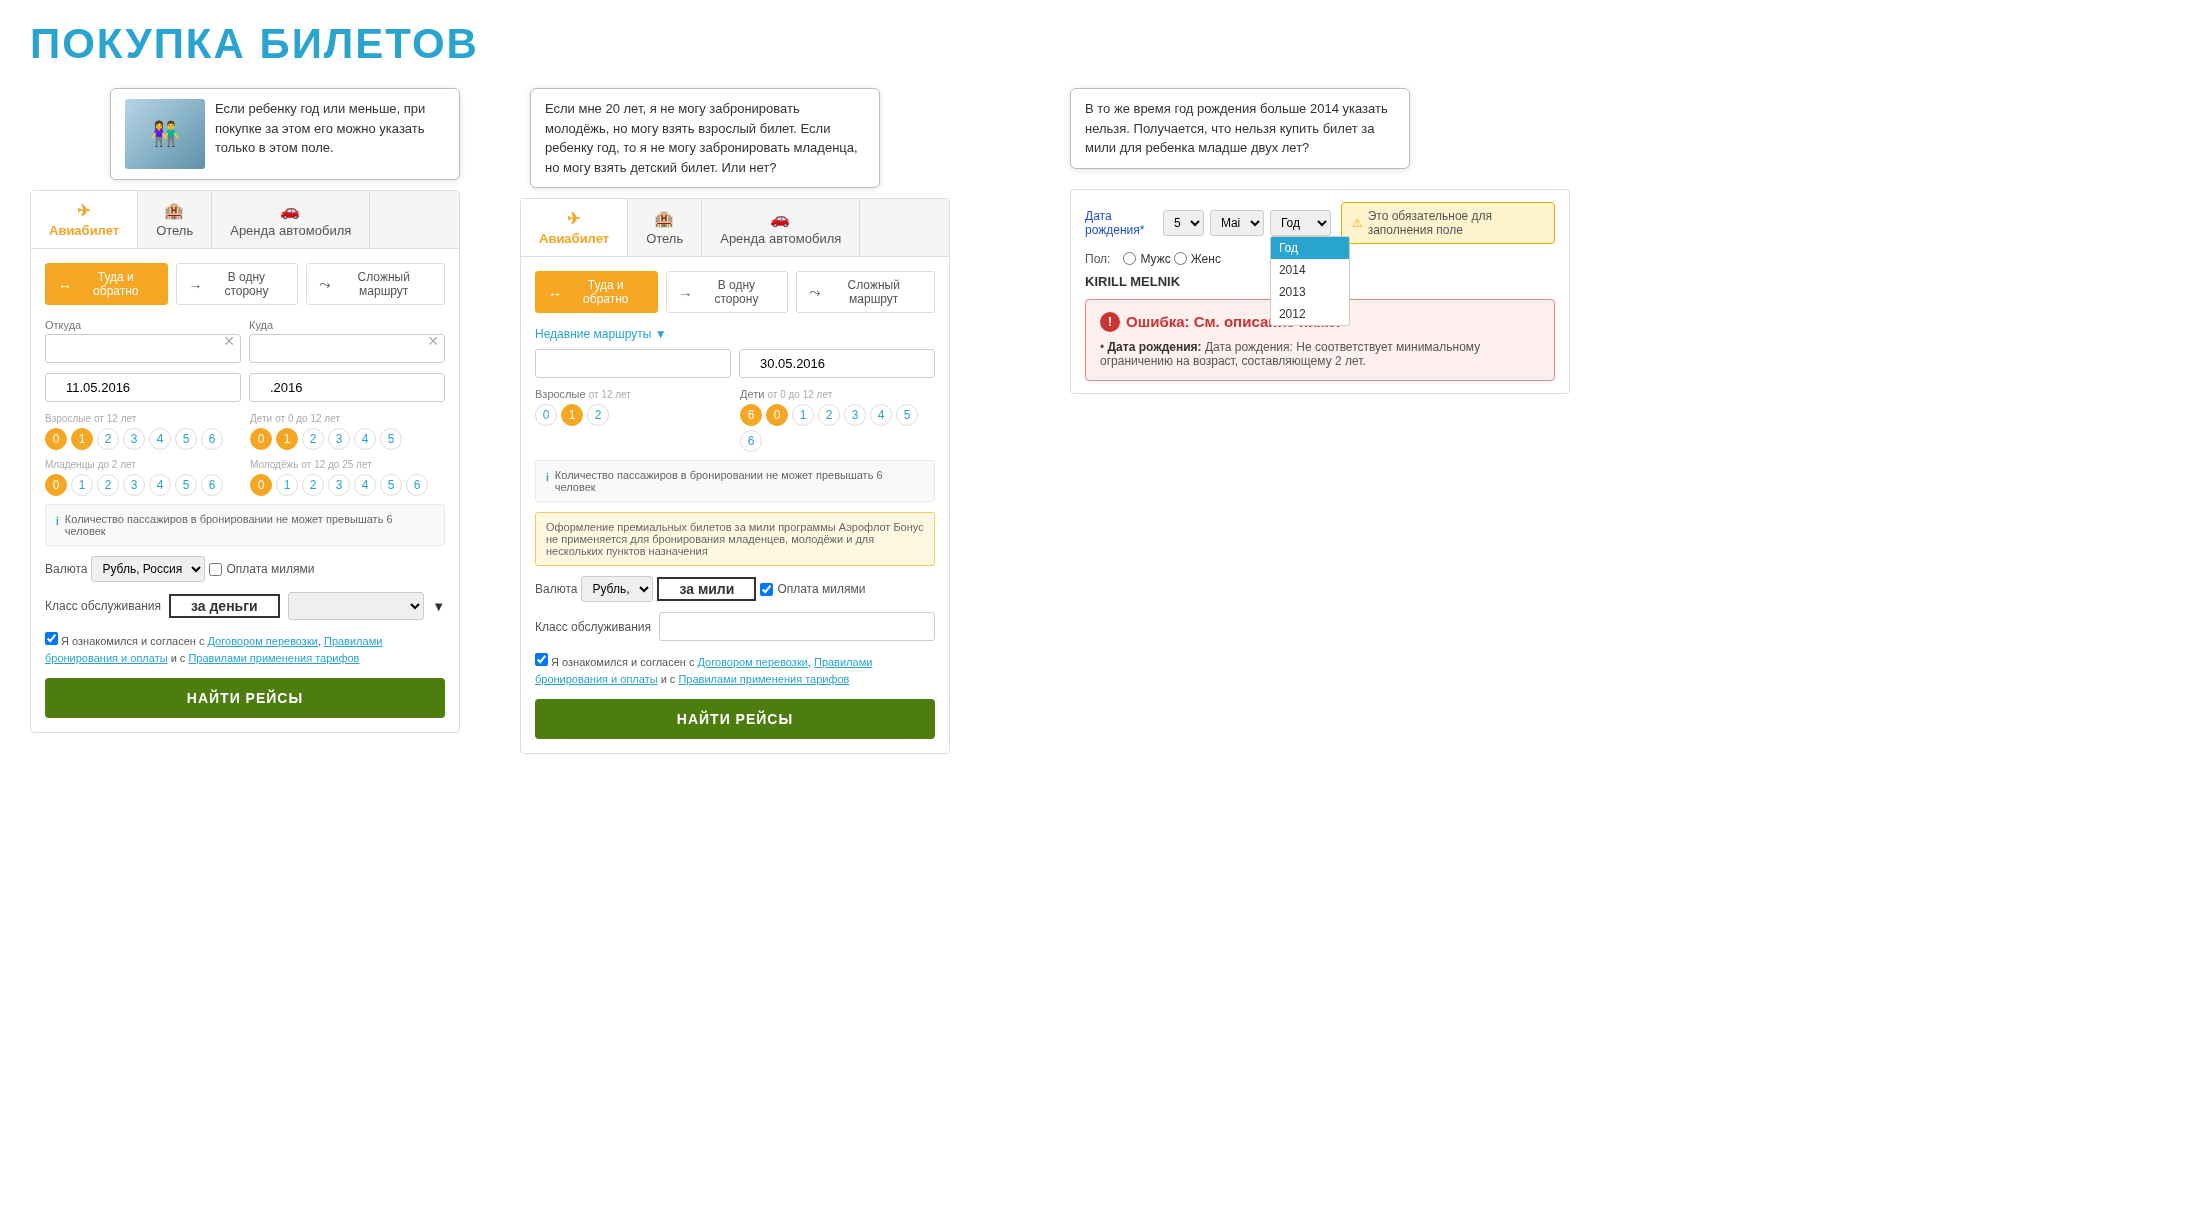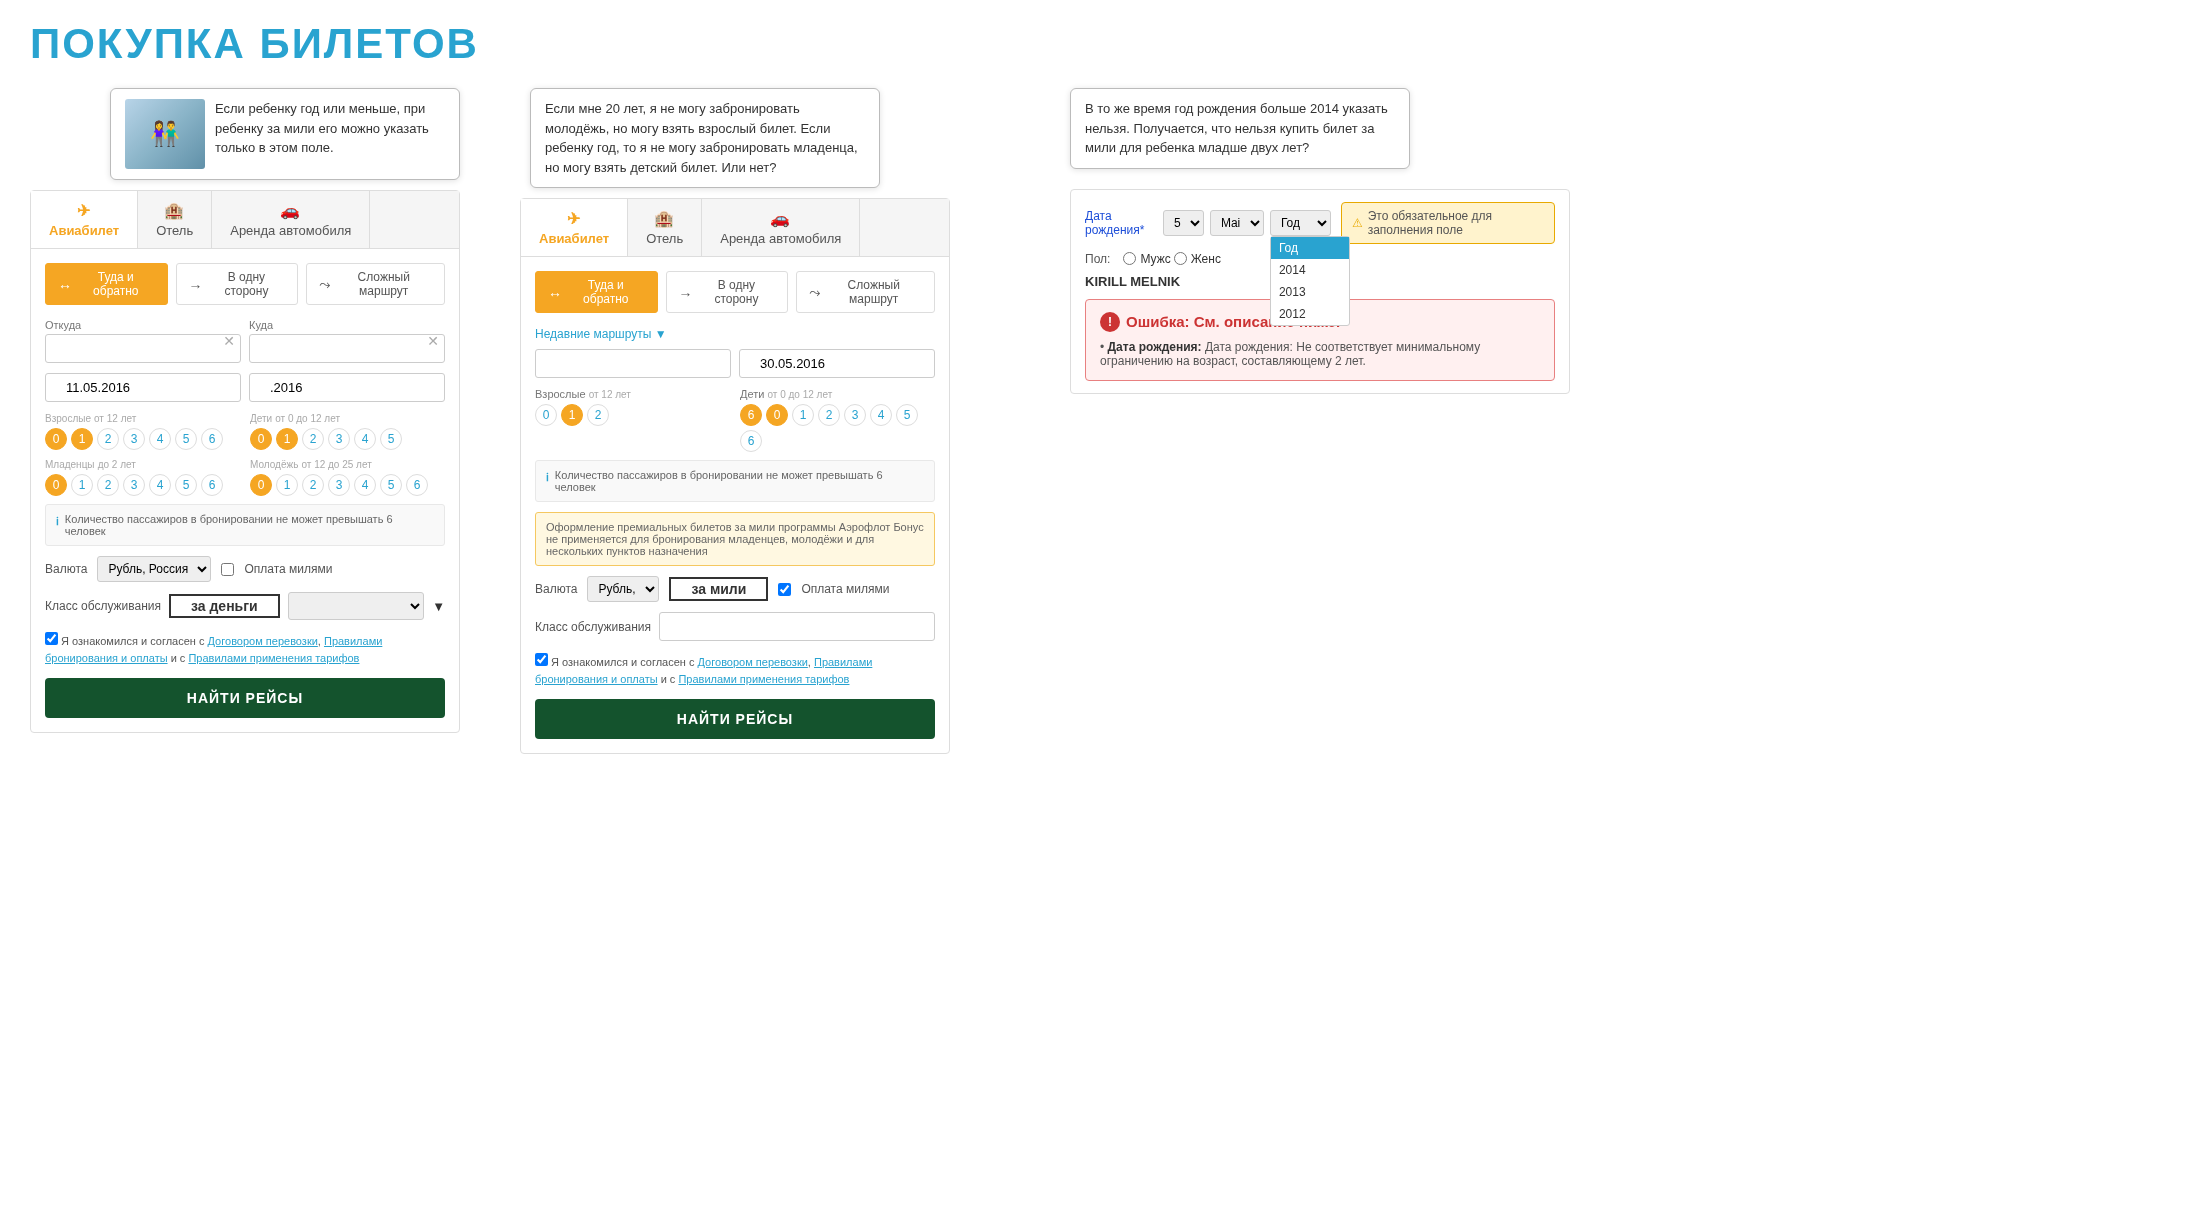--- a/index.html
+++ b/index.html
@@ -210,21 +210,21 @@
 
     .info-icon {
       color: #29a3d0;
       font-weight: bold;
       flex-shrink: 0;
     }
 
     .currency-row {
       display: flex;
       align-items: center;
-      gap: 10px;
+      gap: 4px;
       margin-bottom: 10px;
     }
 
     .currency-label { font-size: 12px; color: #555; }
 
     .currency-select {
       border: 1px solid #ccc;
       border-radius: 3px;
       padding: 4px 6px;
       font-size: 12px;
@@ -261,21 +261,21 @@
       margin-bottom: 12px;
       line-height: 1.5;
     }
 
     .terms-text a {
       color: #29a3d0;
       text-decoration: underline;
     }
 
     .search-btn {
-      background: #14532d;
+      background: #4d7c0f;
       color: #fff;
       border: none;
       border-radius: 4px;
       padding: 12px 40px;
       font-size: 14px;
       font-weight: bold;
       cursor: pointer;
       letter-spacing: 1px;
       width: 100%;
     }
@@ -443,21 +443,21 @@
 <div class="page-title">ПОКУПКА БИЛЕТОВ</div>
 
 <div class="full-layout">
 
   <div class="col1">
 
     <div style="margin-bottom:10px; margin-left:80px; position:relative;">
       <div class="tooltip-box">
         <div class="tooltip-with-img">
           <div class="tooltip-img">👫</div>
-          <div>Если ребенку год или меньше, при ребенку за мили его можно указать только в этом поле.</div>
+          <div>Если ребенку год или меньше, при покупке за этом его можно указать только в этом поле.</div>
         </div>
       </div>
     </div>
 
     <div class="booking-widget">
 
       <div class="widget-tabs">
         <div class="widget-tab active">
           <span class="tab-icon">✈</span>
           <span>Авиабилет</span>

